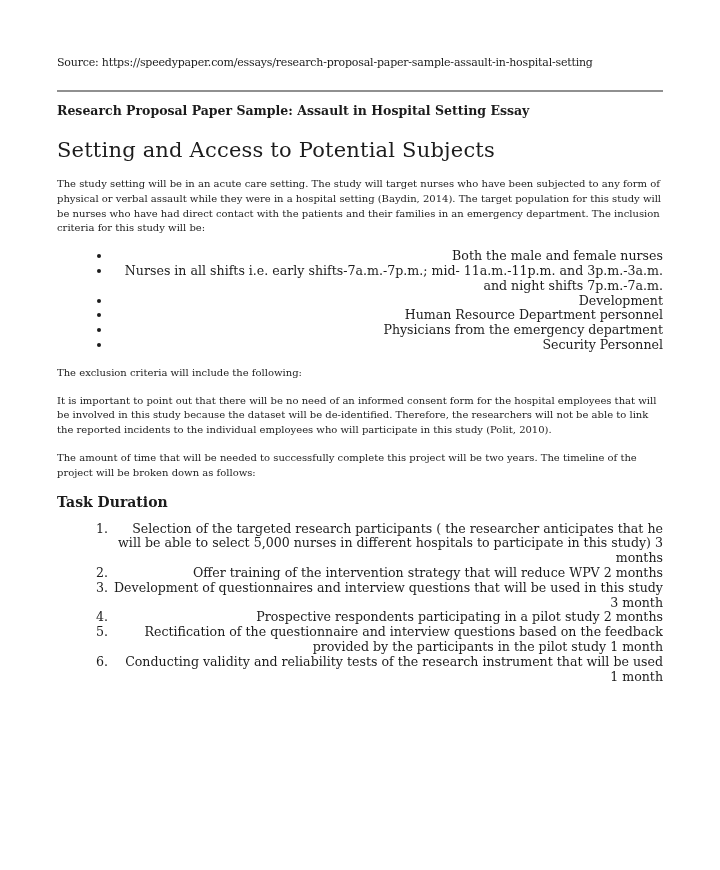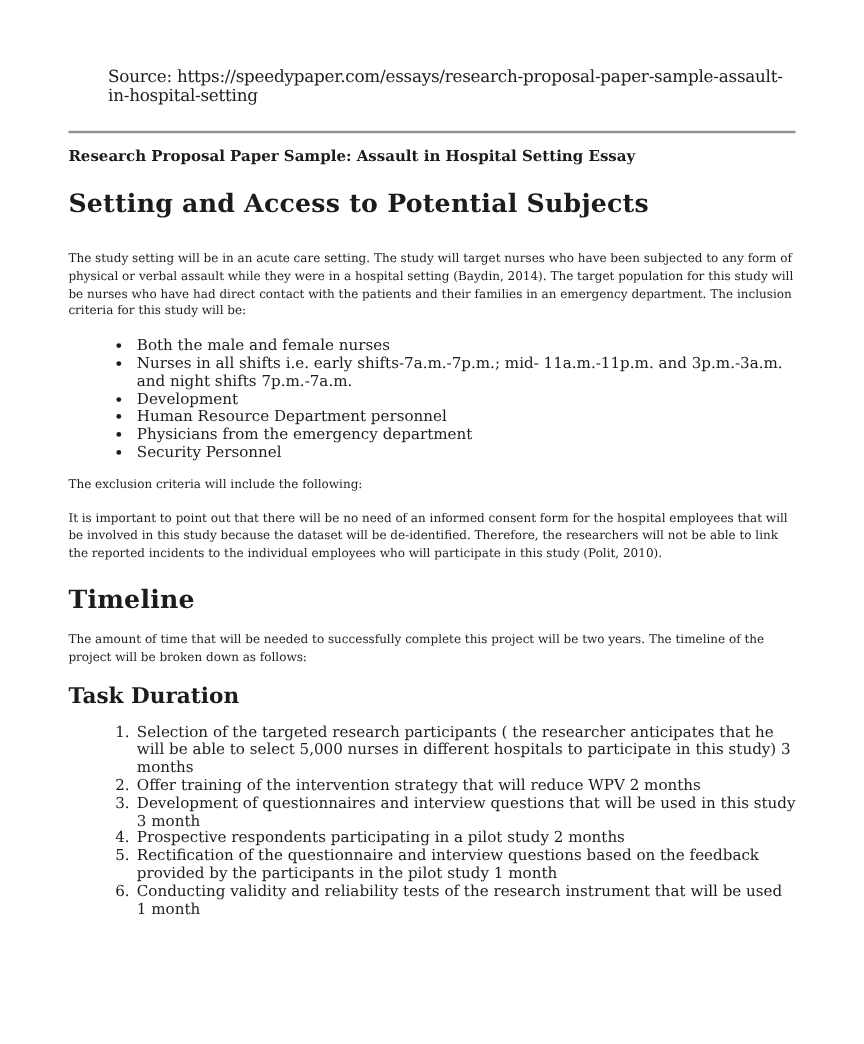--- a/index.html
+++ b/index.html
@@ -14,64 +14,64 @@
   .page {
     padding: 56px 57px 20px 57px;
     width: 720px;
   }
   .byline {
     font-size: 13px;
     font-weight: bold;
     margin-bottom: 13px;
   }
   .source-line {
-    font-size: 14px;
+    font-size: 11px;
     margin-bottom: 21px;
     letter-spacing: -0.2px;
-    margin-left: 33px;
   }
   .rule {
     border: none;
     border-top: 2px solid #909090;
     margin: 0 0 11px 0;
   }
   .doc-title {
     font-size: 12.5px;
     font-weight: bold;
     margin-bottom: 20px;
   }
   h1.section-heading {
     font-size: 21px;
-    font-weight: bold;
+    font-weight: normal;
     letter-spacing: 0.2px;
-    margin-bottom: 27px;
+    margin-bottom: 15px;
   }
   p.body-text {
     font-size: 10px;
     line-height: 14.8px;
     margin-bottom: 13px;
   }
   ul.bullet-list, ol.number-list {
     font-size: 12.6px;
     line-height: 14.8px;
     margin: 0 0 13px 0;
     padding-left: 55px;
+    text-align: right;
   }
   ul.bullet-list li, ol.number-list li {
     padding-left: 2px;
   }
   h2.timeline-heading {
     font-size: 21px;
     font-weight: bold;
     letter-spacing: 0.2px;
     margin-top: 17px;
     margin-bottom: 15px;
   }
   h3.sub-heading {
-    font-size: 18px;
+    font-size: 14px;
     font-weight: bold;
     margin-top: 3px;
     margin-bottom: 12px;
   }
 </style>
 </head>
 <body>
 
 <div class="page">
 
@@ -93,21 +93,20 @@
     <li>Human Resource Department personnel</li>
     <li>Physicians from the emergency department</li>
     <li>Security Personnel</li>
   </ul>
 
   <p class="body-text">The exclusion criteria will include the following:</p>
 
 
   <p class="body-text">It is important to point out that there will be no need of an informed consent form for the hospital employees that will be involved in this study because the dataset will be de-identified. Therefore, the researchers will not be able to link the reported incidents to the individual employees who will participate in this study (Polit, 2010).</p>
 
-  <h2 class="timeline-heading">Timeline</h2>
 
   <p class="body-text">The amount of time that will be needed to successfully complete this project will be two years. The timeline of the project will be broken down as follows:</p>
 
   <h3 class="sub-heading">Task Duration</h3>
 
   <ol class="number-list">
     <li>Selection of the targeted research participants ( the researcher anticipates that he will be able to select 5,000 nurses in different hospitals to participate in this study) 3 months</li>
     <li>Offer training of the intervention strategy that will reduce WPV 2 months</li>
     <li>Development of questionnaires and interview questions that will be used in this study 3 month</li>
     <li>Prospective respondents participating in a pilot study 2 months</li>

